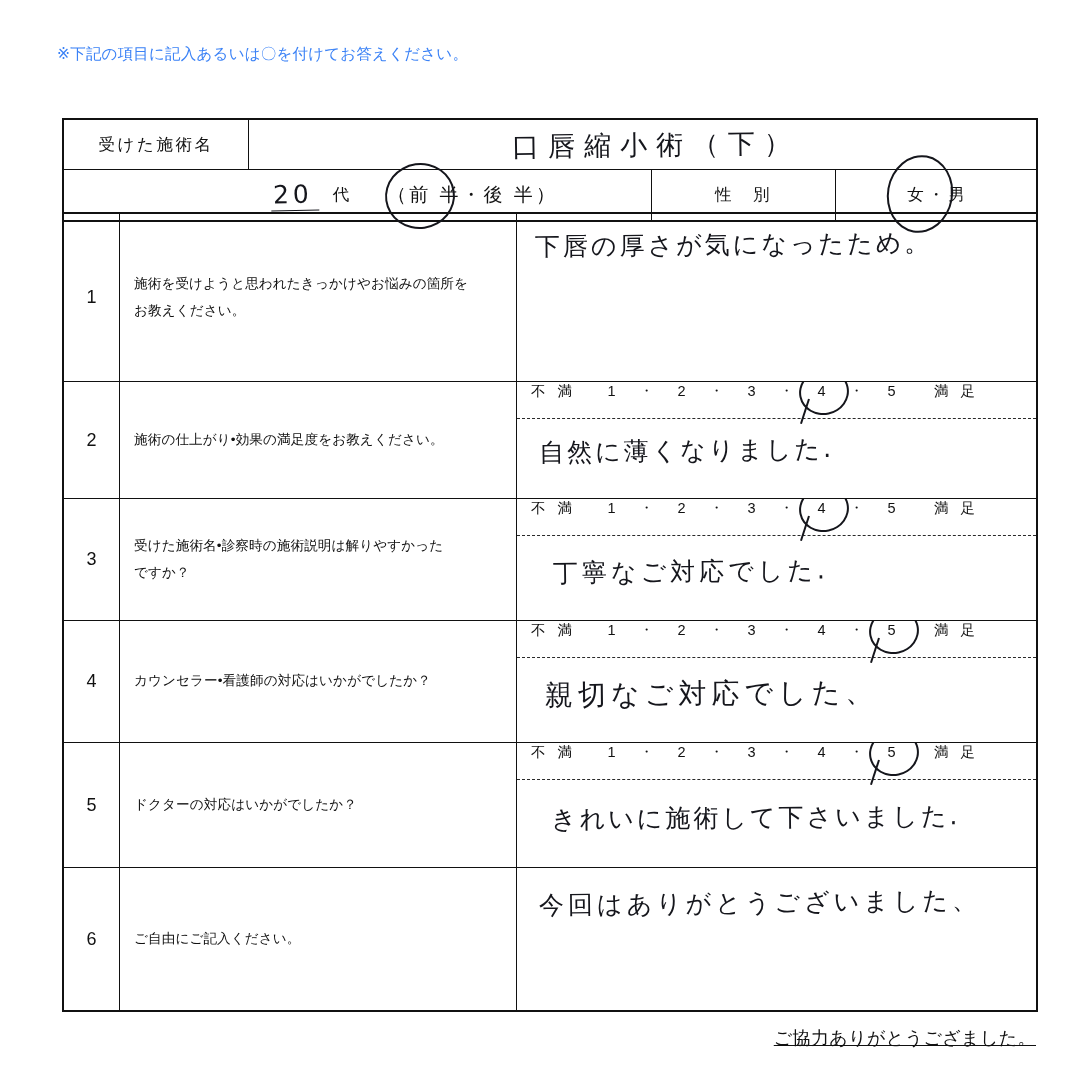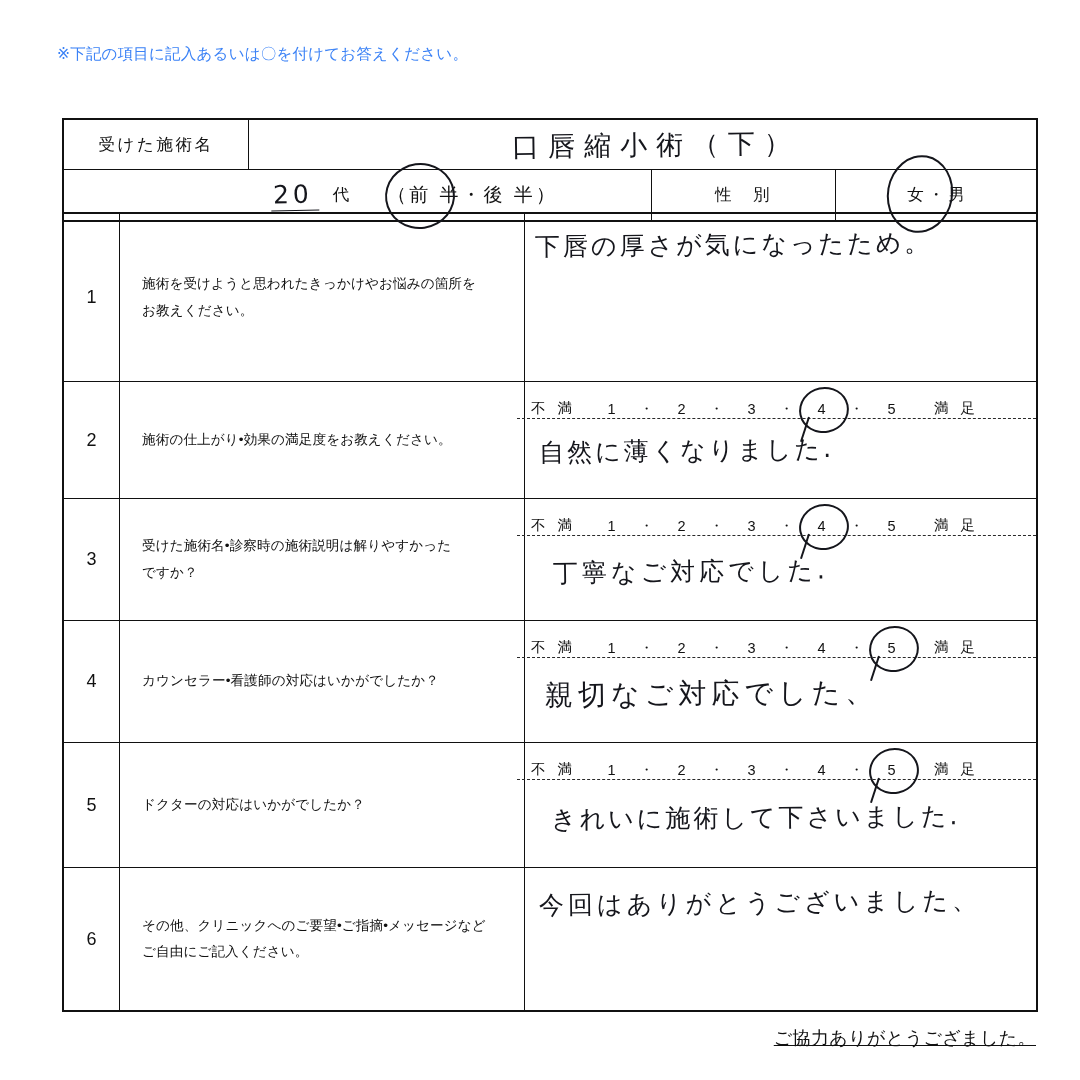--- a/index.html
+++ b/index.html
@@ -140,21 +140,21 @@
     height: 100%;
     border-right: 1.5px solid #111;
     display: flex;
     align-items: center;
     justify-content: center;
     font-size: 18px;
     box-sizing: border-box;
   }
   .q-text {
     position: absolute;
-    left: 64px; top: 0;
+    left: 56px; top: 0;
     width: 397px;
     height: 100%;
     border-right: 1.5px solid #111;
     box-sizing: border-box;
     display: flex;
     flex-direction: column;
     justify-content: center;
     padding: 0 10px 0 14px;
     font-size: 13.6px;
     line-height: 1.95;
@@ -171,21 +171,21 @@
 
   
   .rating {
     position: absolute;
     left: 0; top: 0;
     width: 100%;
     height: 37px;
     border-bottom: 1.6px dashed #2a2a2a;
     box-sizing: border-box;
     display: flex;
-    align-items: flex-end;
+    align-items: flex-start;
     font-size: 14.5px;
     letter-spacing: 1px;
     padding-left: 14px;
   }
   .rating .endlabel { letter-spacing: 4px; }
   .rating .scale {
     display: flex;
     align-items: center;
     margin-left: 22px;
   }
@@ -394,21 +394,20 @@
           </span>
           <span class="endlabel right">満 足</span>
         </div>
         <div class="hw-answer" style="left:34px; top:58px; font-size:25px; letter-spacing:3px; transform:rotate(-0.5deg);">きれいに施術して下さいました.</div>
       </div>
     </div>
 
     <div class="q-row last" style="top:654px; height:142px;">
       <div class="q-num">6</div>
       <div class="q-text">
-        <span>その他、クリニックへのご要望•ご指摘•メッセージなど</span>
         <span>ご自由にご記入ください。</span>
       </div>
       <div class="q-ans">
         <div class="hw-answer" style="left:22px; top:18px; font-size:25px; letter-spacing:4px; transform:rotate(-0.7deg);">今回はありがとうございました、</div>
       </div>
     </div>
 
   </div>
 
   <div class="footer">ご協力ありがとうござました。</div>

